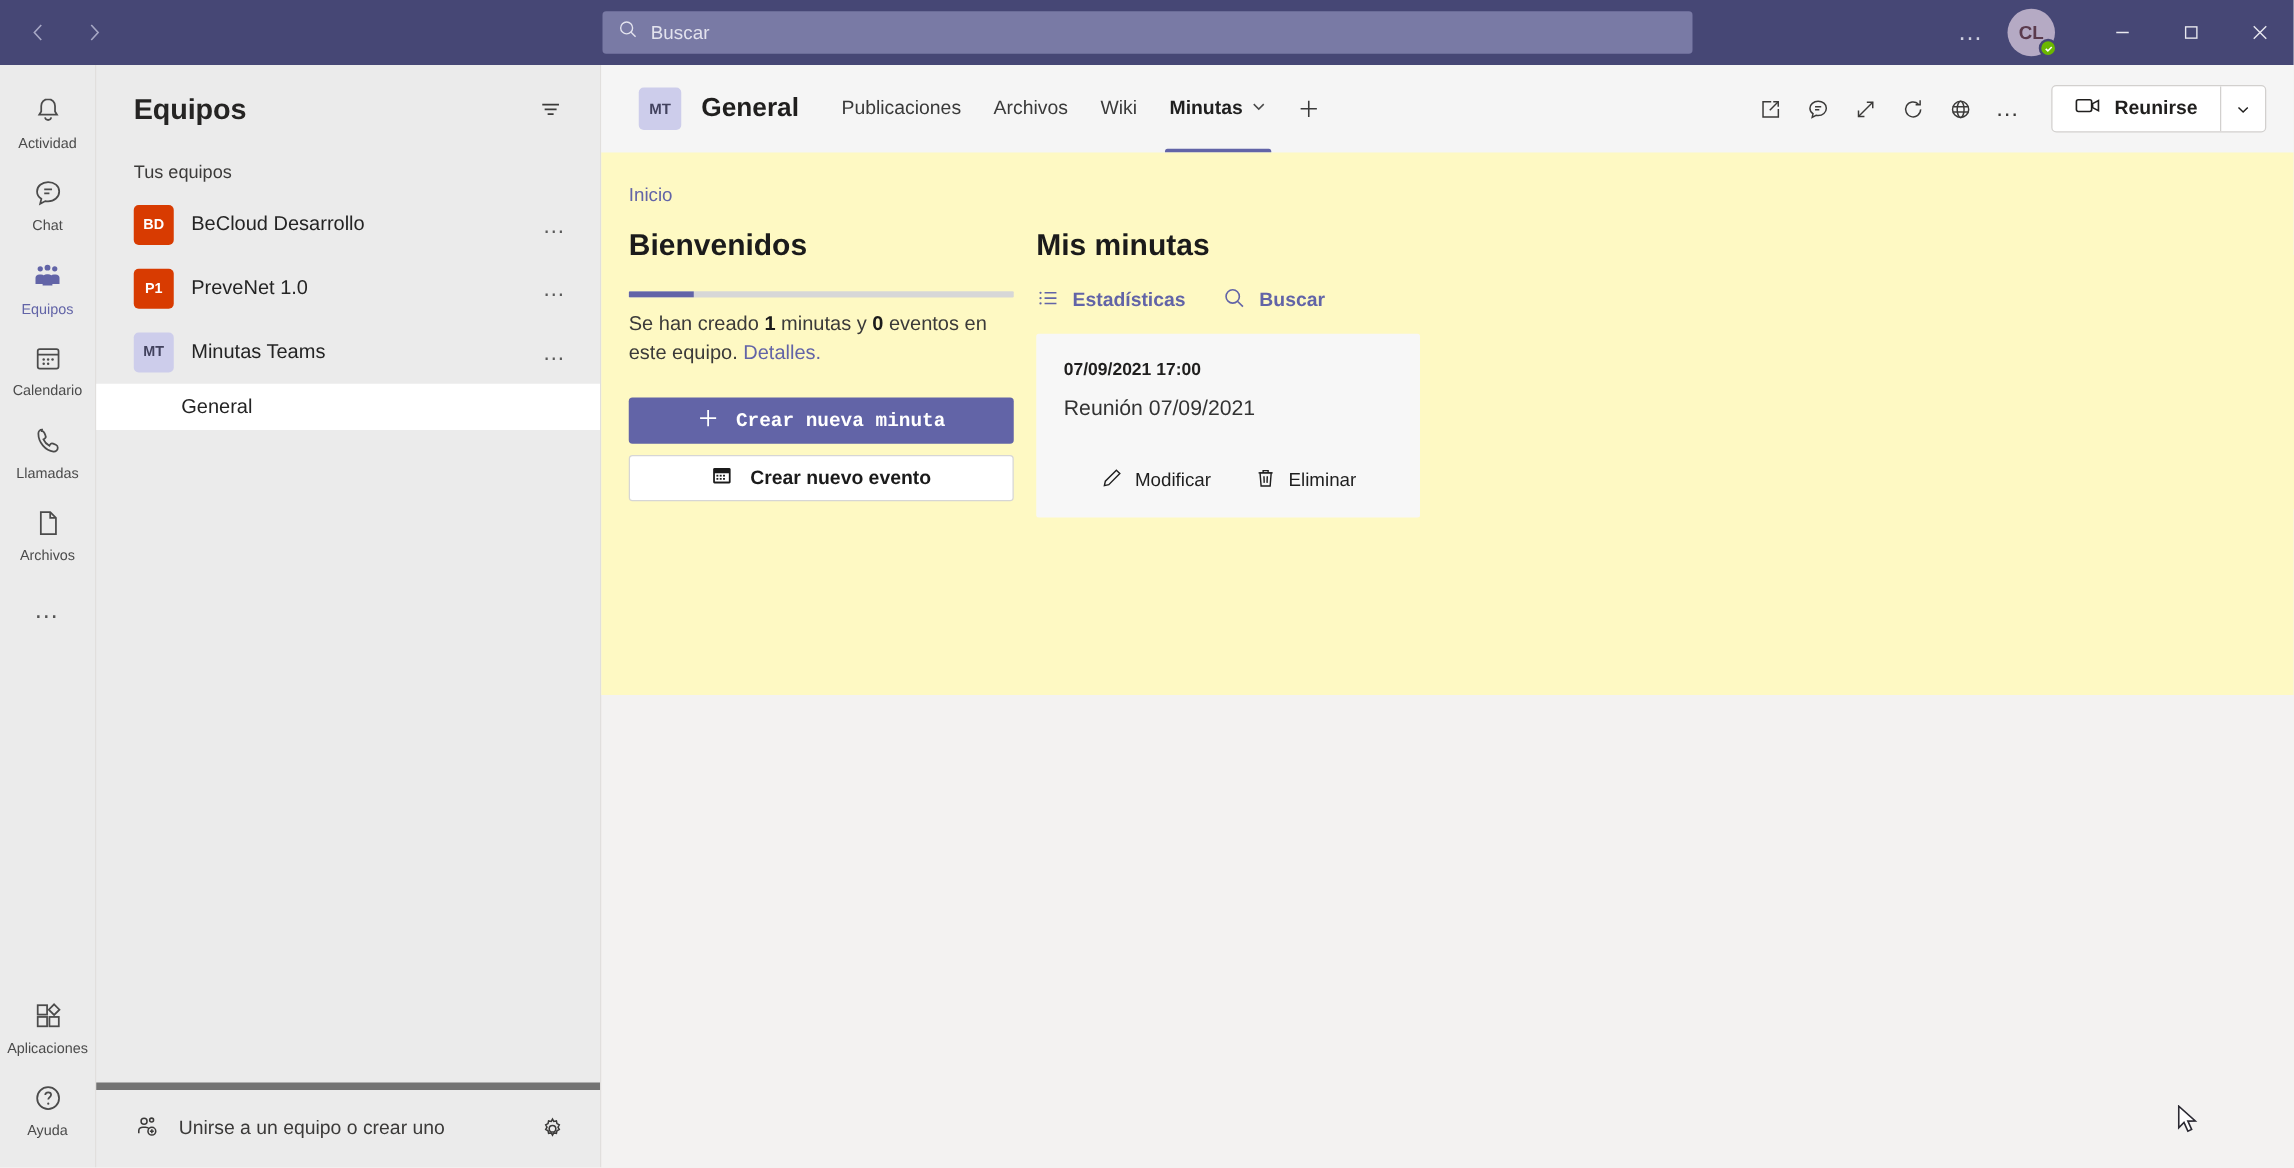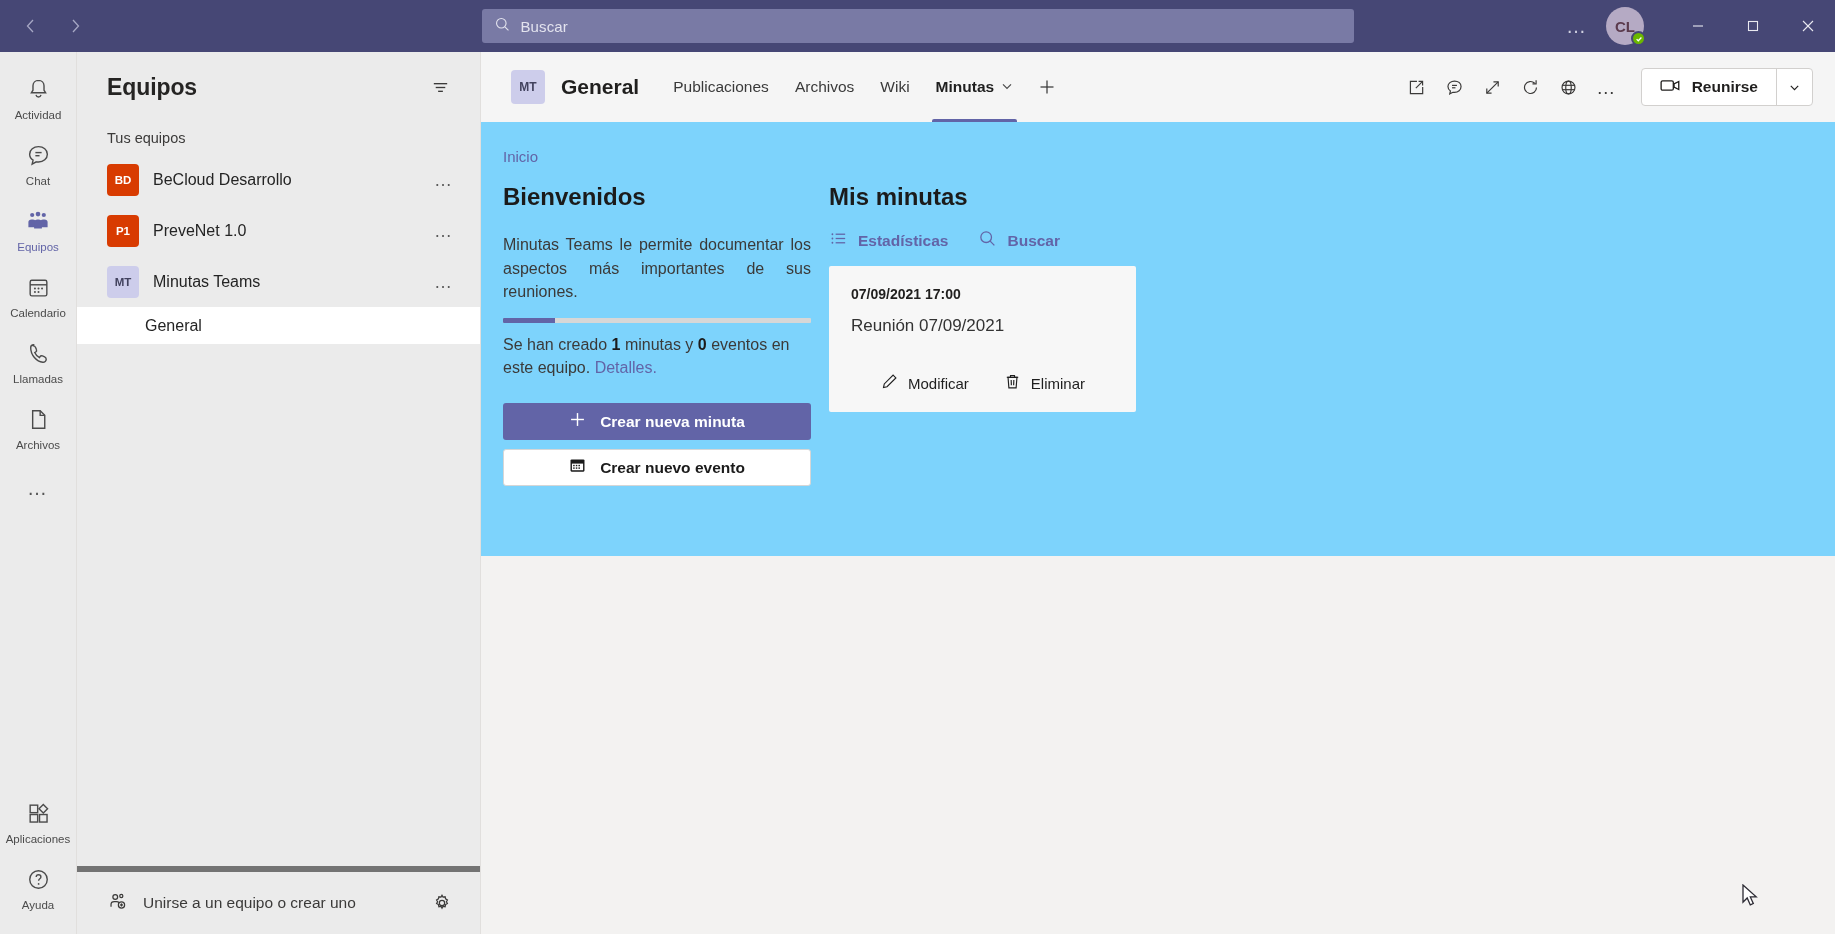--- a/index.html
+++ b/index.html
@@ -317,21 +317,21 @@
   }
   .meet-caret {
     width: 36px;
     display: flex; align-items: center; justify-content: center;
     border-left: 1px solid #d2d0ce;
     color: #201f1e; cursor: pointer;
   }
 
   
   .app-panel {
-    background: #7dd3fc;
+    background: #fef9c3;
     height: 434px;
     flex-shrink: 0;
     overflow: hidden;
     position: relative;
   }
   .breadcrumb {
     padding: 26px 0 0 22px;
     font-size: 15px;
     color: #6264a7;
     cursor: pointer;
@@ -367,21 +367,21 @@
   .stats-text a { color: #6264a7; text-decoration: none; cursor: pointer; }
   .btn {
     height: 37px;
     display: flex; align-items: center; justify-content: center;
     gap: 14px;
     font-size: 15.5px; font-weight: 700;
     cursor: pointer;
     border-radius: 3px;
     margin-bottom: 9px;
   }
-  .btn-primary { background: #6264a7; color: #fff; }
+  .btn-primary { background: #6264a7; color: #fff; font-family: Liberation Mono, monospace; }
   .btn-secondary {
     background: #fff; color: #1b1b1b;
     border: 1px solid #d6d6d6;
   }
 
   .minutes-title {
     font-size: 24px; font-weight: 700; color: #1b1b1b;
     margin-bottom: 18px;
   }
   .minutes-toolbar {
@@ -726,21 +726,20 @@
       </div>
 
       <div class="app-panel">
 
         <div class="breadcrumb">Inicio</div>
 
         <div class="panel-cols">
 
           <div class="col-left">
             <div class="welcome-title">Bienvenidos</div>
-            <div class="welcome-text">Minutas Teams le permite documentar los aspectos más importantes de sus reuniones.</div>
 
             <div class="progress-track">
               <div class="progress-fill" id="progress-fill" style="width: 17%;"></div>
             </div>
 
             <div class="stats-text">
               <span>Se han creado </span><b>1</b><span> minutas y </span><b>0</b><span> eventos en este equipo. </span><a>Detalles.</a>
             </div>
 
             <div class="btn btn-primary">

